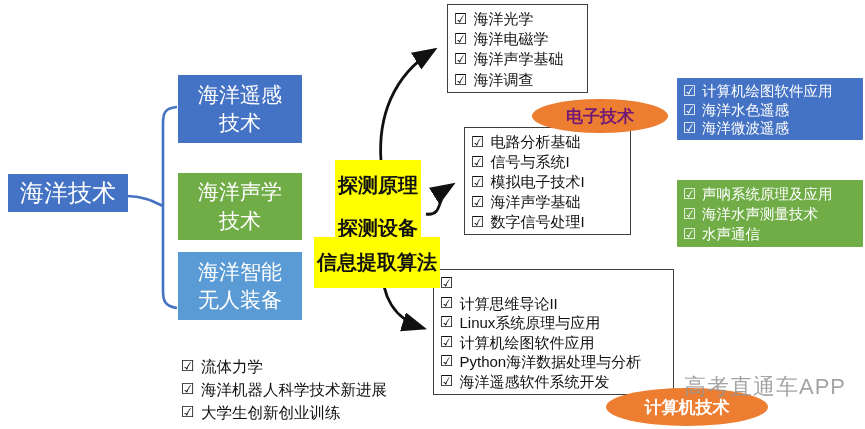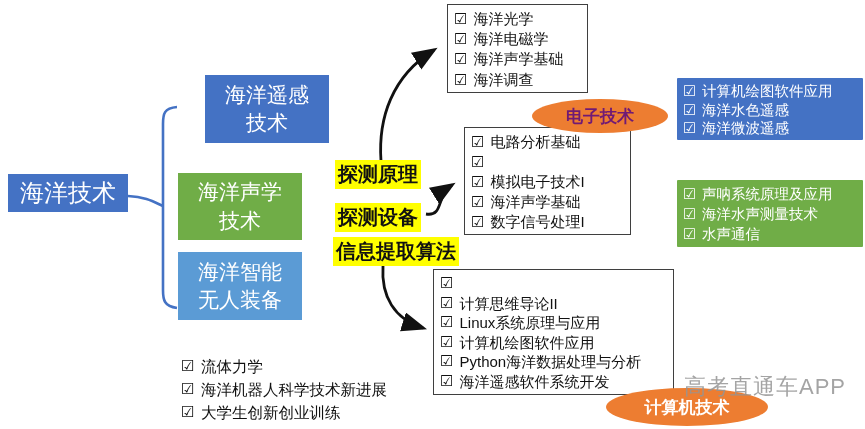--- a/index.html
+++ b/index.html
@@ -10,31 +10,31 @@
   .abs{position:absolute;box-sizing:border-box;}
   
   #connectors{position:absolute;left:0;top:0;width:865px;height:429px;z-index:1;}
   
   .node{
     display:flex;align-items:center;justify-content:center;text-align:center;
     color:#fff;z-index:2;white-space:pre-line;line-height:1.35;
   }
   .root-node{left:8px;top:174px;width:120px;height:38px;background:#4472C4;font-size:24px;}
   .branch{width:124px;height:68px;font-size:21px;}
-  .branch-remote{left:178px;top:75px;background:#4472C4;margin-left:27px;}
+  .branch-remote{left:178px;top:75px;background:#4472C4;}
   .branch-acoustic{left:178px;top:173px;background:#70AD47;height:67px;}
   .branch-unmanned{left:178px;top:252px;background:#5B9BD5;}
   
   .ylabel{
     background:#FFFF00;color:#111;font-weight:bold;font-size:20px;
-    padding:1px 3px;z-index:3;white-space:nowrap;
+    padding:12px 3px;z-index:3;white-space:nowrap;
   }
   .ylabel-principle{left:335px;top:160px;}
   .ylabel-equipment{left:335px;top:203px;}
-  .ylabel-algorithm{left:314px;top:237px;margin-left:19px;}
+  .ylabel-algorithm{left:314px;top:237px;}
   
   .course-box{z-index:2;padding:4px 6px;}
   .bordered{border:1.6px solid #3f3f3f;background:#fff;color:#111;}
   .filled{color:#fff;border-radius:1px;}
   .check-item{display:flex;align-items:center;white-space:nowrap;}
   .cb{font-family:"DejaVu Sans",sans-serif;margin-right:6px;flex:0 0 auto;}
   .box-basics{left:447px;top:4px;width:141px;height:89px;}
   .box-basics .check-item{line-height:20.2px;font-size:15px;}
   .box-elec{left:464px;top:127px;width:167px;height:108px;}
   .box-elec .check-item{line-height:20px;font-size:15px;}
@@ -114,20 +114,21 @@
         <span class="txt">海洋调查</span>
       </div>
     </div>
   <div class="abs course-box bordered box-elec">
       <div class="check-item">
         <span class="cb">☑</span>
         <span class="txt">电路分析基础</span>
       </div>
       <div class="check-item">
         <span class="cb">☑</span>
+        <span class="txt">信号与系统I</span>
       </div>
       <div class="check-item">
         <span class="cb">☑</span>
         <span class="txt">模拟电子技术I</span>
       </div>
       <div class="check-item">
         <span class="cb">☑</span>
         <span class="txt">海洋声学基础</span>
       </div>
       <div class="check-item">

